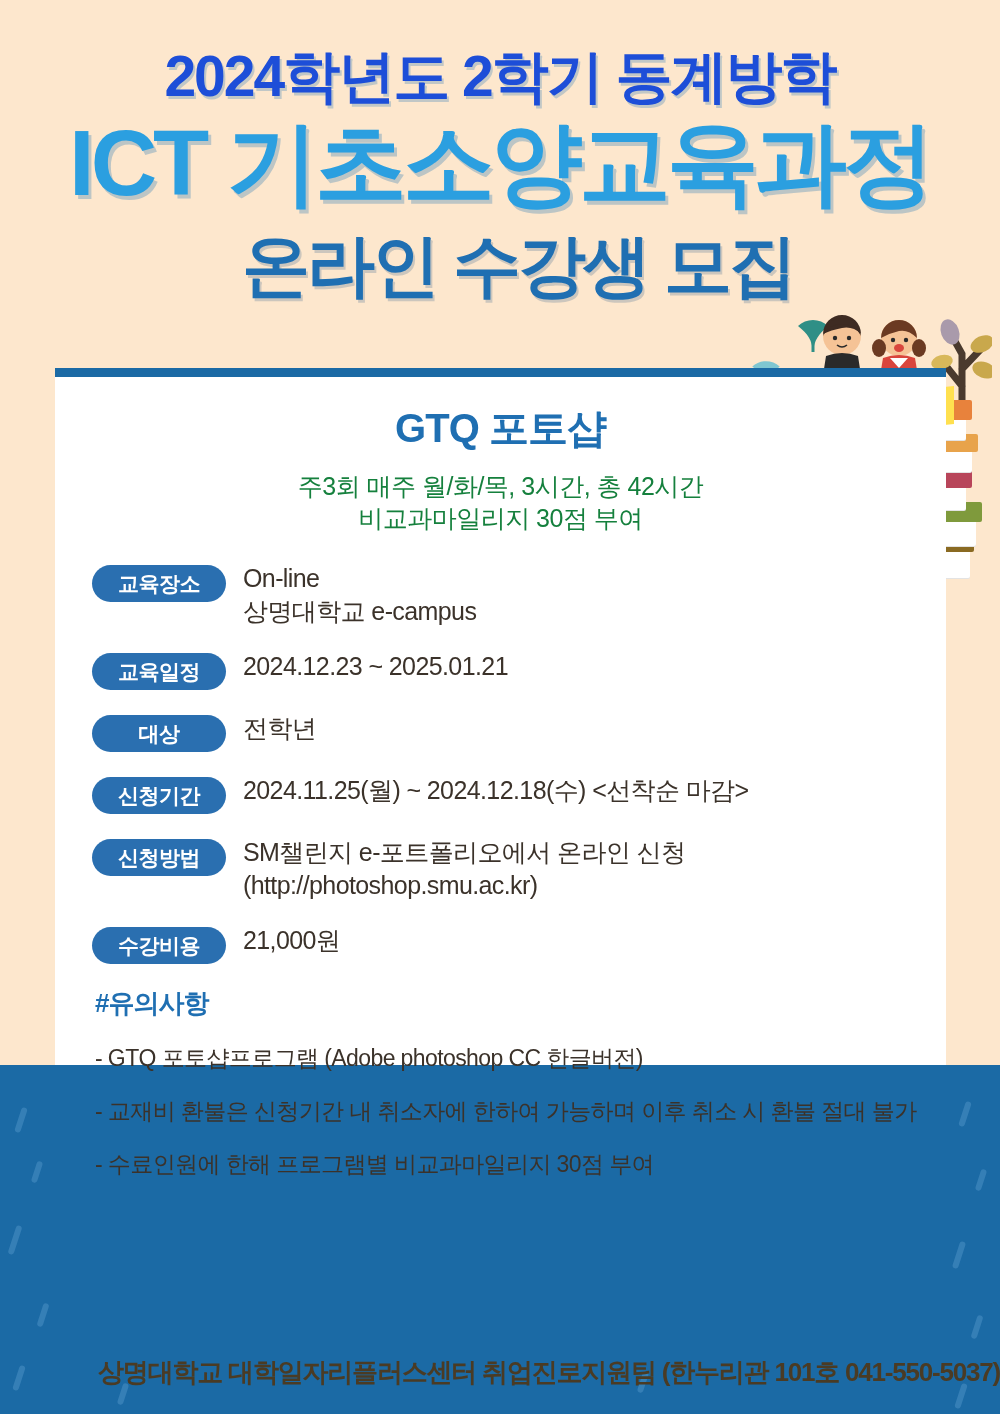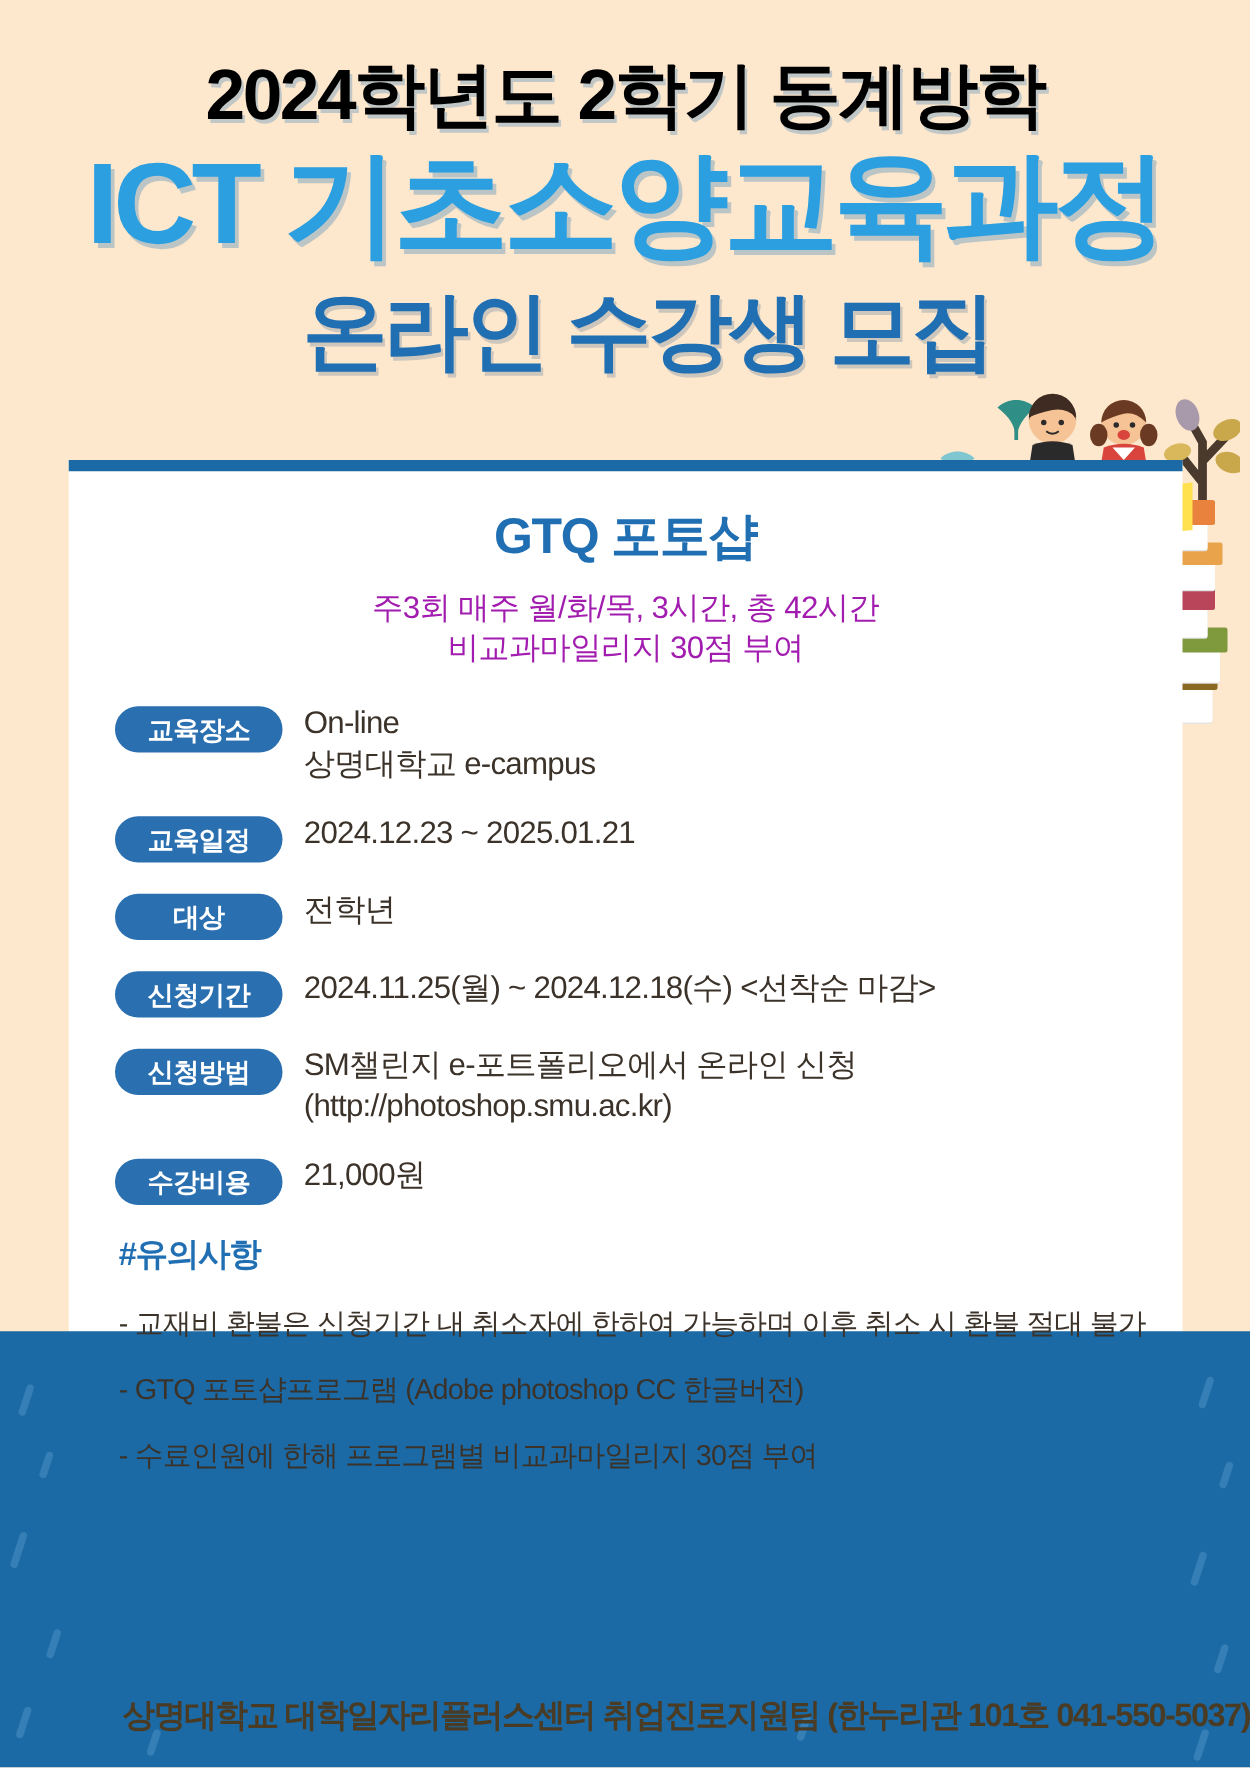--- a/index.html
+++ b/index.html
@@ -11,21 +11,21 @@
   }
   .poster{position:absolute;inset:0;overflow:hidden;}
 
   
   .blue-band{position:absolute;left:0;right:0;top:1065px;height:349px;background:#1b6aa5;}
   .rain{position:absolute;background:#4a90c4;opacity:.55;border-radius:3px;transform:rotate(18deg);}
 
   
   .header{position:absolute;left:0;right:0;top:0;height:368px;text-align:center;}
   .h-line1{
-    font-size:57px;font-weight:bold;color:#000000;letter-spacing:-2px;
+    font-size:57px;font-weight:bold;color:#1d4ed8;letter-spacing:-2px;
     margin-top:48px;line-height:1;
     text-shadow:2px 3px 0 rgba(40,120,180,.28);
   }
   .h-line2{
     font-size:92px;font-weight:bold;color:#2B9FE0;letter-spacing:-4px;
     margin-top:12px;line-height:1;
     text-shadow:3px 4px 0 rgba(40,120,180,.30);
   }
   .h-line3{
     font-size:68px;font-weight:bold;color:#1F6FB2;letter-spacing:-3px;
@@ -39,21 +39,21 @@
     position:absolute;left:55px;top:368px;width:891px;height:979px;
     background:#ffffff;border-top:9px solid #1b6aa5;box-sizing:border-box;
     overflow:hidden;
   }
 
   .course-title{
     text-align:center;font-size:40px;font-weight:bold;color:#1F6FB2;
     margin-top:24px;letter-spacing:-1px;
   }
   .course-sub{
-    text-align:center;font-size:25px;color:#a21caf;margin-top:14px;line-height:1.28;
+    text-align:center;font-size:25px;color:#15803d;margin-top:14px;line-height:1.28;
     letter-spacing:-.5px;
   }
 
   
   .rows{margin-top:28px;padding-left:37px;}
   .row{display:flex;align-items:flex-start;margin-bottom:22px;}
   .pill{
     flex:0 0 auto;width:134px;height:37px;border-radius:19px;background:#2A6FB0;
     color:#fff;font-size:21px;font-weight:bold;letter-spacing:-.5px;
     display:flex;align-items:center;justify-content:center;margin-top:3px;
@@ -201,22 +201,22 @@
         </div>
       </div>
       <div class="row">
         <div class="pill">수강비용</div>
         <div class="val">21,000원</div>
       </div>
     </div>
 
     <div class="notes">
       <div class="notes-h">#유의사항</div>
+      <div class="note">- GTQ 포토샵프로그램 (Adobe photoshop CC 한글버전)</div>
       <div class="note">- 교재비 환불은 신청기간 내 취소자에 한하여 가능하며 이후 취소 시 환불 절대 불가</div>
-      <div class="note">- GTQ 포토샵프로그램 (Adobe photoshop CC 한글버전)</div>
       <div class="note">- 수료인원에 한해 프로그램별 비교과마일리지 30점 부여</div>
     </div>
 
     <svg class="forest" viewBox="0 0 891 150" preserveAspectRatio="none">
 
       <g fill="#9ED0CF">
         <ellipse cx="470" cy="92" rx="26" ry="22"></ellipse>
           <ellipse cx="470" cy="62" rx="21" ry="18"></ellipse>
           <ellipse cx="470" cy="38" rx="15" ry="14"></ellipse>
         <ellipse cx="258" cy="100" rx="24" ry="20"></ellipse>

